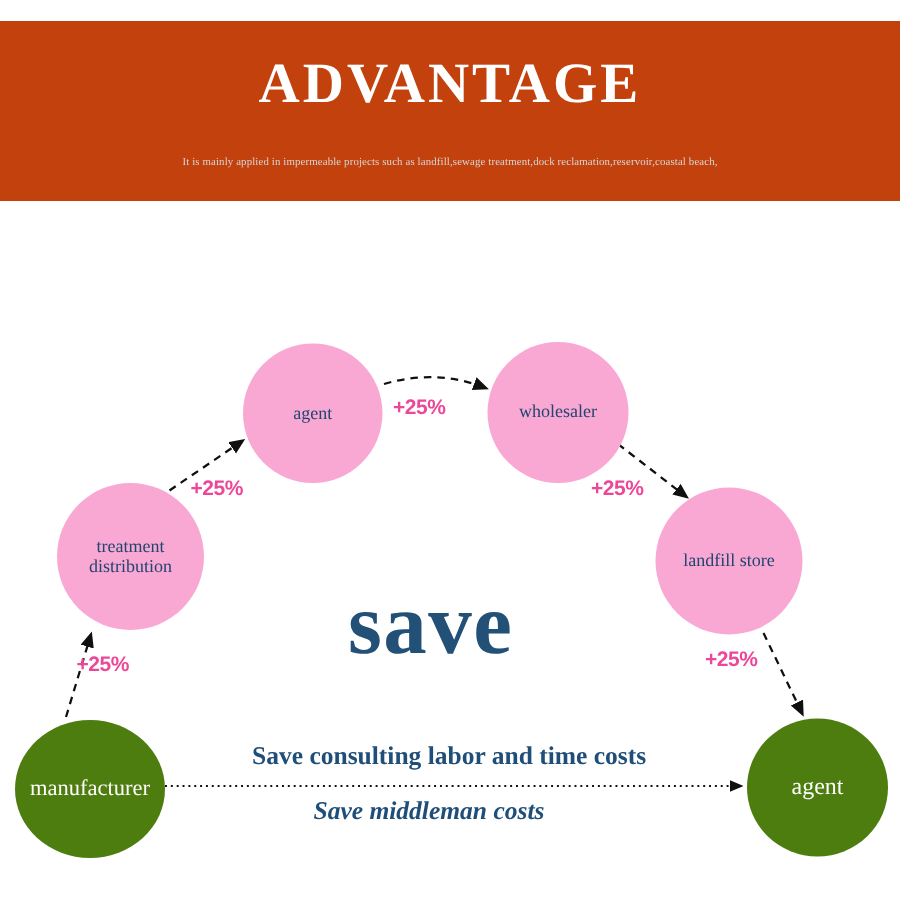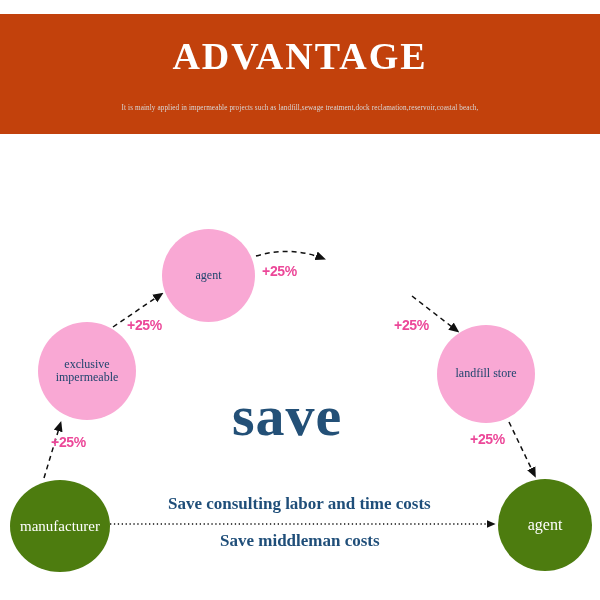--- a/index.html
+++ b/index.html
@@ -127,21 +127,21 @@
   
   .benefit {
     position: absolute;
     color: #1f4e79;
     font-family: "Liberation Serif", serif;
     font-weight: bold;
     font-size: 17px;
     white-space: nowrap;
   }
   #benefit-1 { left: 168px; top: 494px; }
-  #benefit-2 { left: 220px; top: 531px; }
+  #benefit-2 { left: 209px; top: 531px; font-style: italic; }
 
   
   .arrow-layer {
     position: absolute;
     left: 0;
     top: 0;
     width: 600px;
     height: 600px;
     pointer-events: none;
   }
@@ -172,24 +172,25 @@
 
     <path d="M 256,256 Q 290,246 322,258" fill="none" stroke="#101010" stroke-width="1.5" stroke-dasharray="5,4" marker-end="url(#ah)"></path>
 
     <path d="M 412,296 L 456,330" fill="none" stroke="#101010" stroke-width="1.5" stroke-dasharray="5,4" marker-end="url(#ah)"></path>
 
     <path d="M 509,422 L 534,474" fill="none" stroke="#101010" stroke-width="1.5" stroke-dasharray="5,4" marker-end="url(#ah)"></path>
 
     <path d="M 110,524 L 492,524" fill="none" stroke="#101010" stroke-width="1.3" stroke-dasharray="1.3,2.6" marker-end="url(#ah)"></path>
   </svg>
 
-  <div class="node light" id="node-exclusive">exclusive impermeable</div>
+  <div class="node light" id="node-exclusive">treatment distribution</div>
 
   <div class="node light" id="node-agent">agent</div>
 
+  <div class="node light" id="node-wholesaler">wholesaler</div>
 
   <div class="node light" id="node-specialty">landfill store</div>
 
   <div class="node dark" id="node-manufacturer">manufacturer</div>
 
   <div class="node dark" id="node-buyer">agent</div>
 
   <div class="pct" id="pct-1">+25%</div>
   <div class="pct" id="pct-2">+25%</div>
   <div class="pct" id="pct-3">+25%</div>

